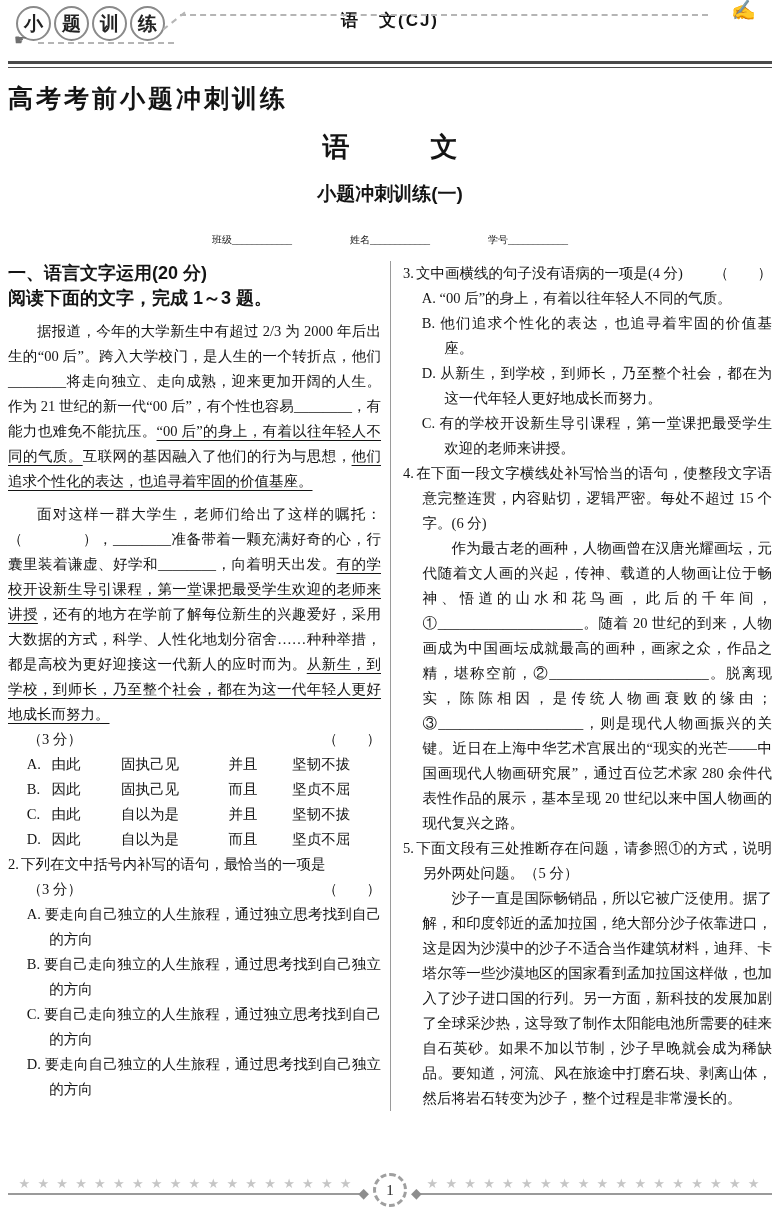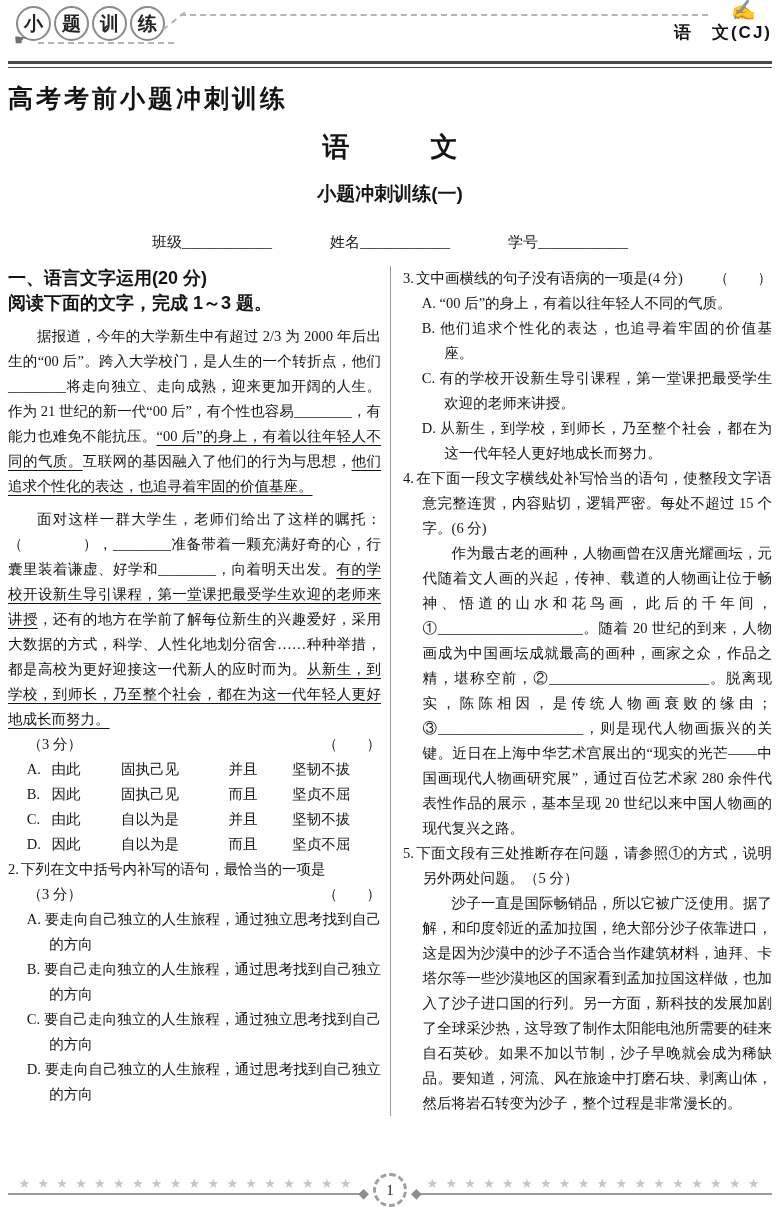--- a/index.html
+++ b/index.html
@@ -17,32 +17,32 @@
     display:flex; align-items:center; justify-content:center;
     font-family:"Liberation Sans", sans-serif; font-weight:bold; font-size:19px;
     background:#fff; margin-right:3px; color:#222;
   }
   .dash-top { position:absolute; left:172px; right:64px; top:14px; border-top:2px dashed #b5b5b5; }
   .dash-diag { position:absolute; left:152px; top:20px; width:28px; border-top:2px dashed #b5b5b5; transform:rotate(-38deg); }
   .dash-bottom { position:absolute; left:30px; top:42px; width:136px; border-top:2px dashed #b5b5b5; }
   .pen-icon { position:absolute; right:16px; top:-2px; font-size:20px; color:#9a9a9a; }
   .hand-icon { position:absolute; left:6px; top:31px; font-size:15px; color:#6f6f6f; }
   .subject-line {
-    text-align:right; padding-top:21px; font-size:17px; font-weight:bold;
+    text-align:center; padding-top:9px; font-size:17px; font-weight:bold;
     font-family:"Liberation Sans", sans-serif; letter-spacing:2px;
   }
   .double-rule { margin-top:7px; border-top:3px solid #4a4a4a; border-bottom:1px solid #4a4a4a; height:3px; }
   
   .main-title { text-align:left; margin-top:14px; font-size:25px; font-weight:bold;
     font-family:"Liberation Sans", sans-serif; letter-spacing:3px; }
   .subject-title { text-align:center; margin-top:14px; font-size:27px; font-weight:bold;
     font-family:"Liberation Sans", sans-serif; }
   .section-title { text-align:center; margin-top:16px; font-size:19px; font-weight:bold;
     font-family:"Liberation Sans", sans-serif; }
-  .student-fields { display:flex; justify-content:center; gap:58px; margin-top:26px; font-size:15px;align-items:flex-end; }
+  .student-fields { display:flex; justify-content:center; gap:58px; margin-top:26px; font-size:10px;align-items:flex-end; }
   .student-fields .field { white-space:nowrap; }
   
   .columns { display:flex; margin-top:14px; align-items:stretch; }
   .col { width:50%; box-sizing:border-box; font-size:14.5px; line-height:25px;
     text-align:justify; }
   .col-left  { padding-right:9px; }
   .col-right { padding-left:12px; border-left:1px solid #9a9a9a; }
   .sec-heading, .read-instr {
     font-family:"Liberation Sans", sans-serif; font-weight:bold; font-size:18px;
   }
@@ -151,22 +151,22 @@
         <div class="opt"><span>D.</span> <span>要走向自己独立的人生旅程，通过思考找到自己独立的方向</span></div>
       </div>
     </div>
 
     <div class="col col-right">
 
       <div class="question">
         <div class="qstem"><span class="bracket-right">（　　）</span><span class="qnum">3.</span><span>文中画横线的句子没有语病的一项是(4 分)</span></div>
         <div class="opt"><span>A.</span> <span>“00 后”的身上，有着以往年轻人不同的气质。</span></div>
         <div class="opt"><span>B.</span> <span>他们追求个性化的表达，也追寻着牢固的价值基座。</span></div>
+        <div class="opt"><span>D.</span> <span>从新生，到学校，到师长，乃至整个社会，都在为这一代年轻人更好地成长而努力。</span></div>
         <div class="opt"><span>C.</span> <span>有的学校开设新生导引课程，第一堂课把最受学生欢迎的老师来讲授。</span></div>
-        <div class="opt"><span>D.</span> <span>从新生，到学校，到师长，乃至整个社会，都在为这一代年轻人更好地成长而努力。</span></div>
       </div>
 
       <div class="question">
         <div class="qstem"><span class="qnum">4.</span><span>在下面一段文字横线处补写恰当的语句，使整段文字语意完整连贯，内容贴切，逻辑严密。每处不超过 15 个字。(6 分)</span></div>
         <div class="qbody passage-ind">作为最古老的画种，人物画曾在汉唐光耀画坛，元代随着文人画的兴起，传神、载道的人物画让位于畅神、悟道的山水和花鸟画，此后的千年间，①____________________。随着 20 世纪的到来，人物画成为中国画坛成就最高的画种，画家之众，作品之精，堪称空前，②______________________。脱离现实，陈陈相因，是传统人物画衰败的缘由；③____________________，则是现代人物画振兴的关键。近日在上海中华艺术宫展出的“现实的光芒——中国画现代人物画研究展”，通过百位艺术家 280 余件代表性作品的展示，基本呈现 20 世纪以来中国人物画的现代复兴之路。</div>
       </div>
 
       <div class="question">
         <div class="qstem"><span class="qnum">5.</span><span>下面文段有三处推断存在问题，请参照①的方式，说明另外两处问题。（5 分）</span></div>
         <div class="qbody passage-ind">沙子一直是国际畅销品，所以它被广泛使用。据了解，和印度邻近的孟加拉国，绝大部分沙子依靠进口，这是因为沙漠中的沙子不适合当作建筑材料，迪拜、卡塔尔等一些沙漠地区的国家看到孟加拉国这样做，也加入了沙子进口国的行列。另一方面，新科技的发展加剧了全球采沙热，这导致了制作太阳能电池所需要的硅来自石英砂。如果不加以节制，沙子早晚就会成为稀缺品。要知道，河流、风在旅途中打磨石块、剥离山体，然后将岩石转变为沙子，整个过程是非常漫长的。</div>

